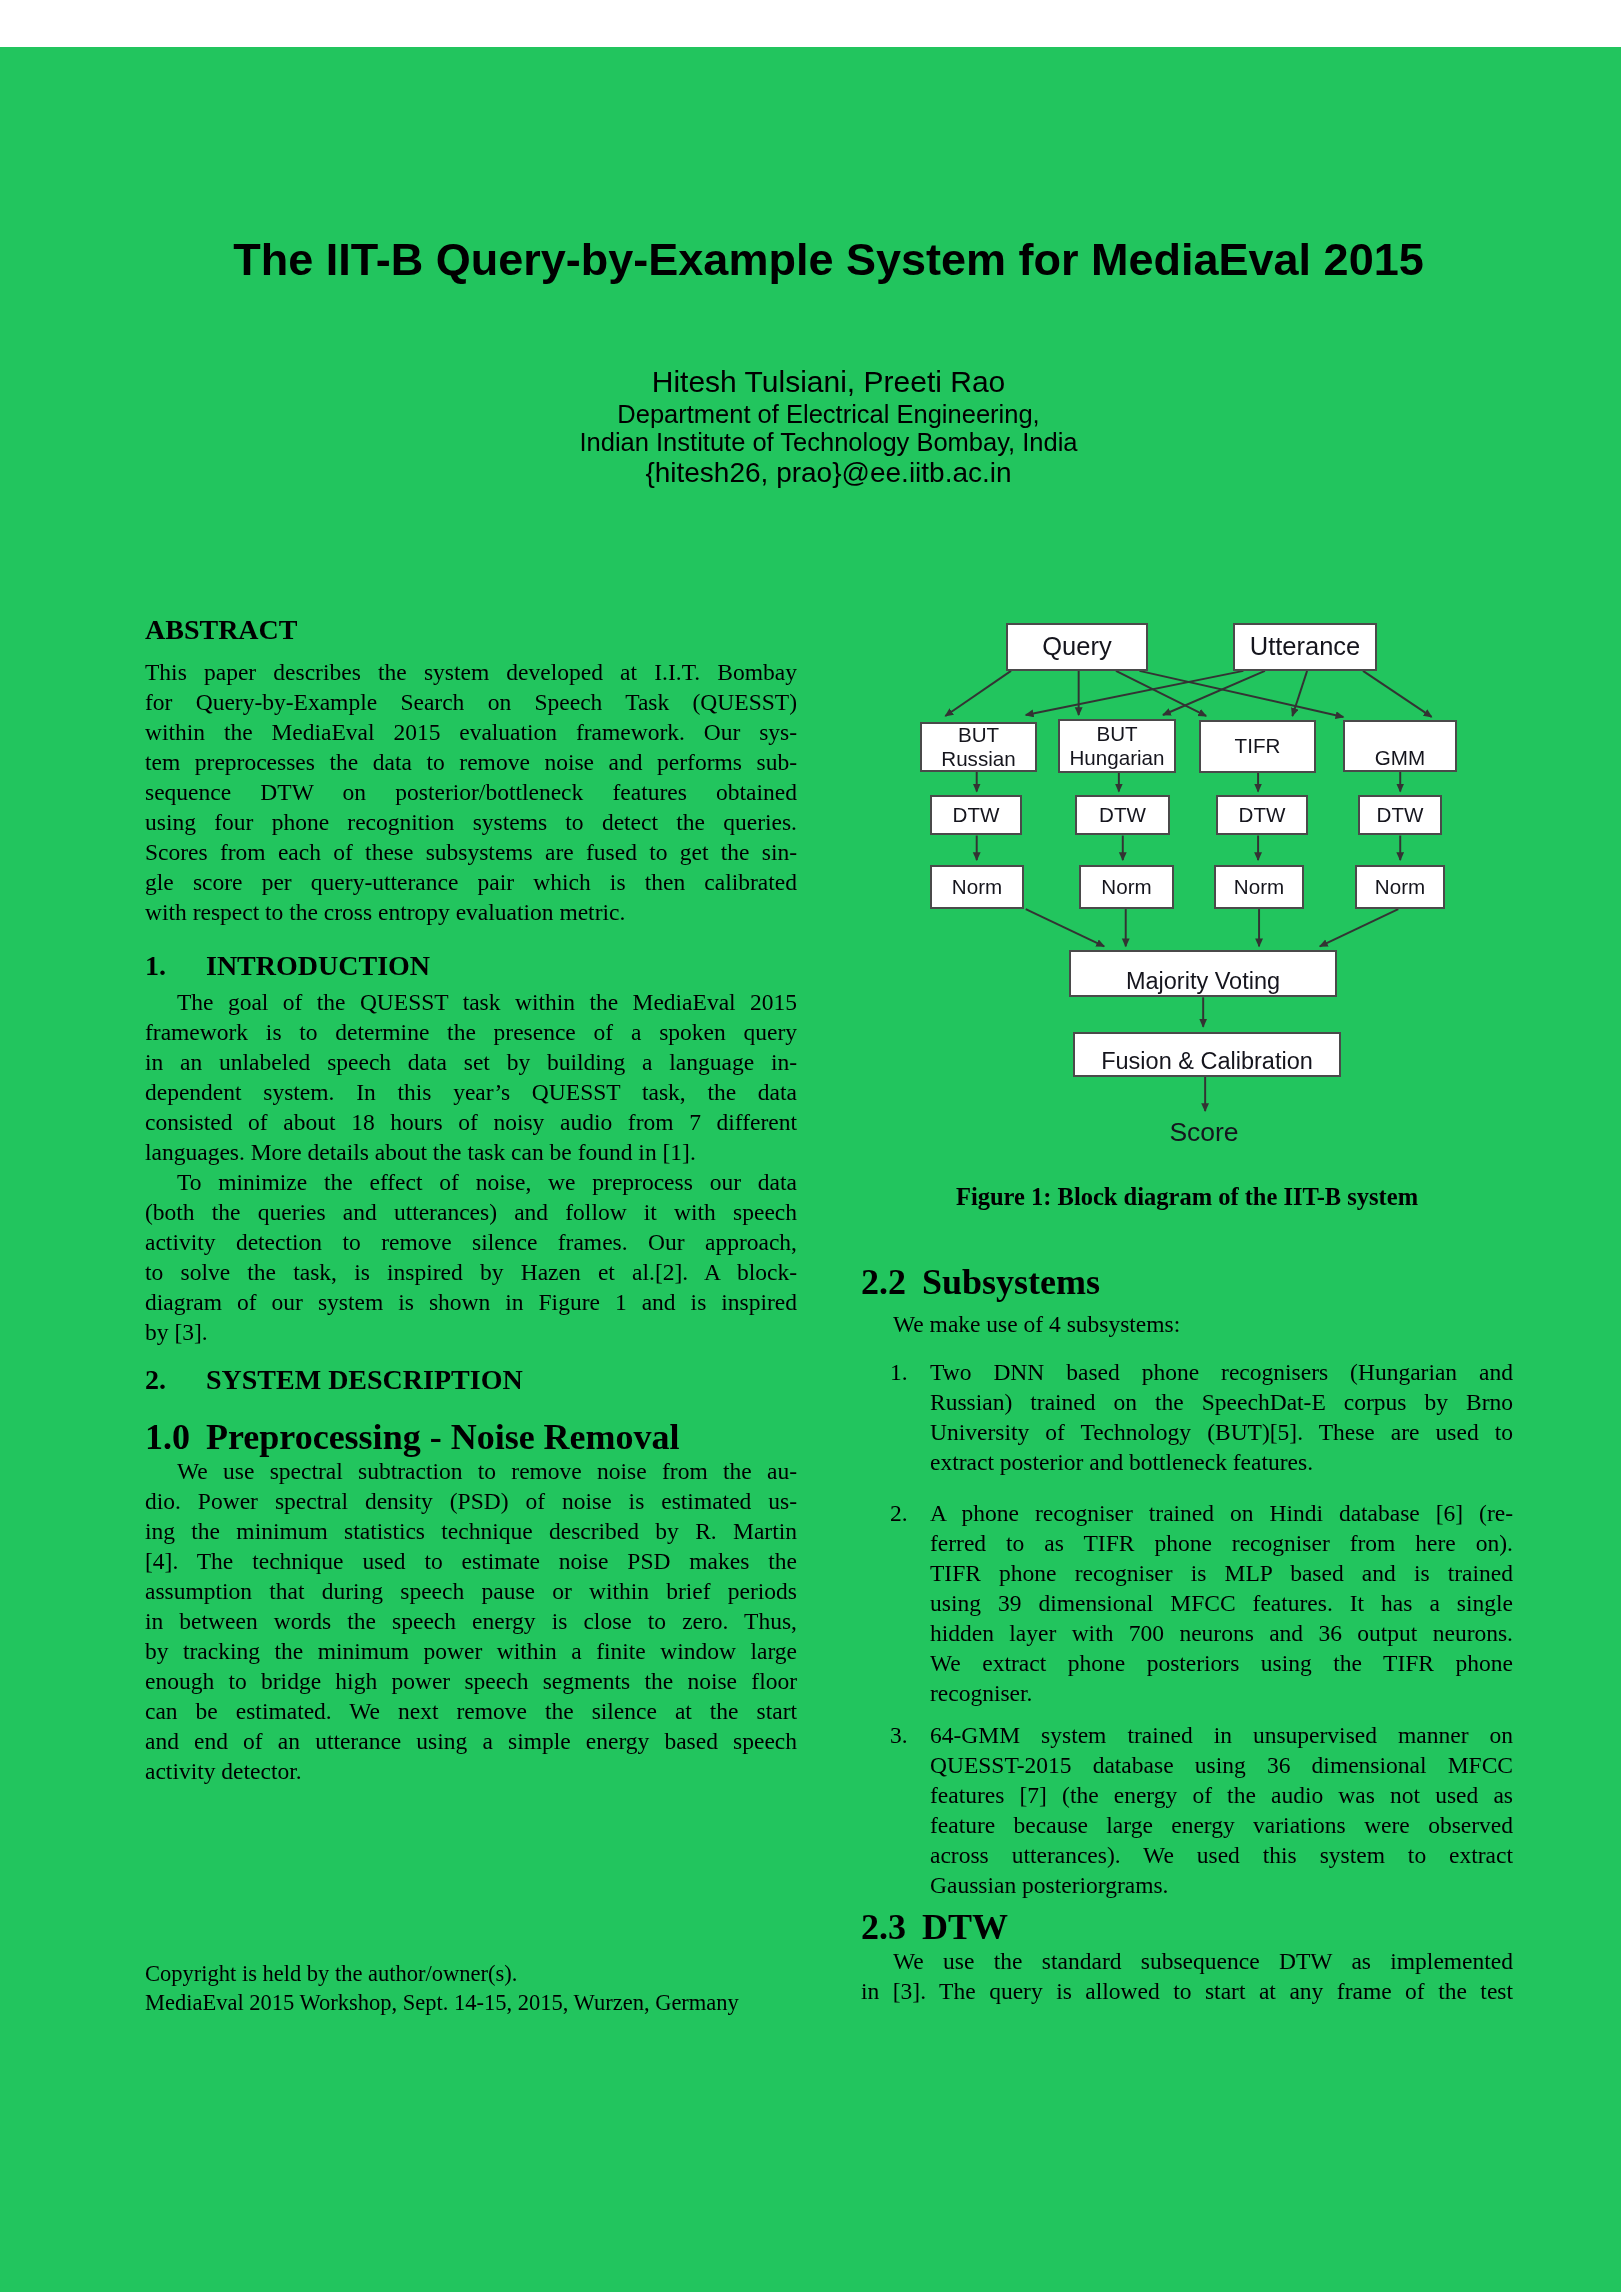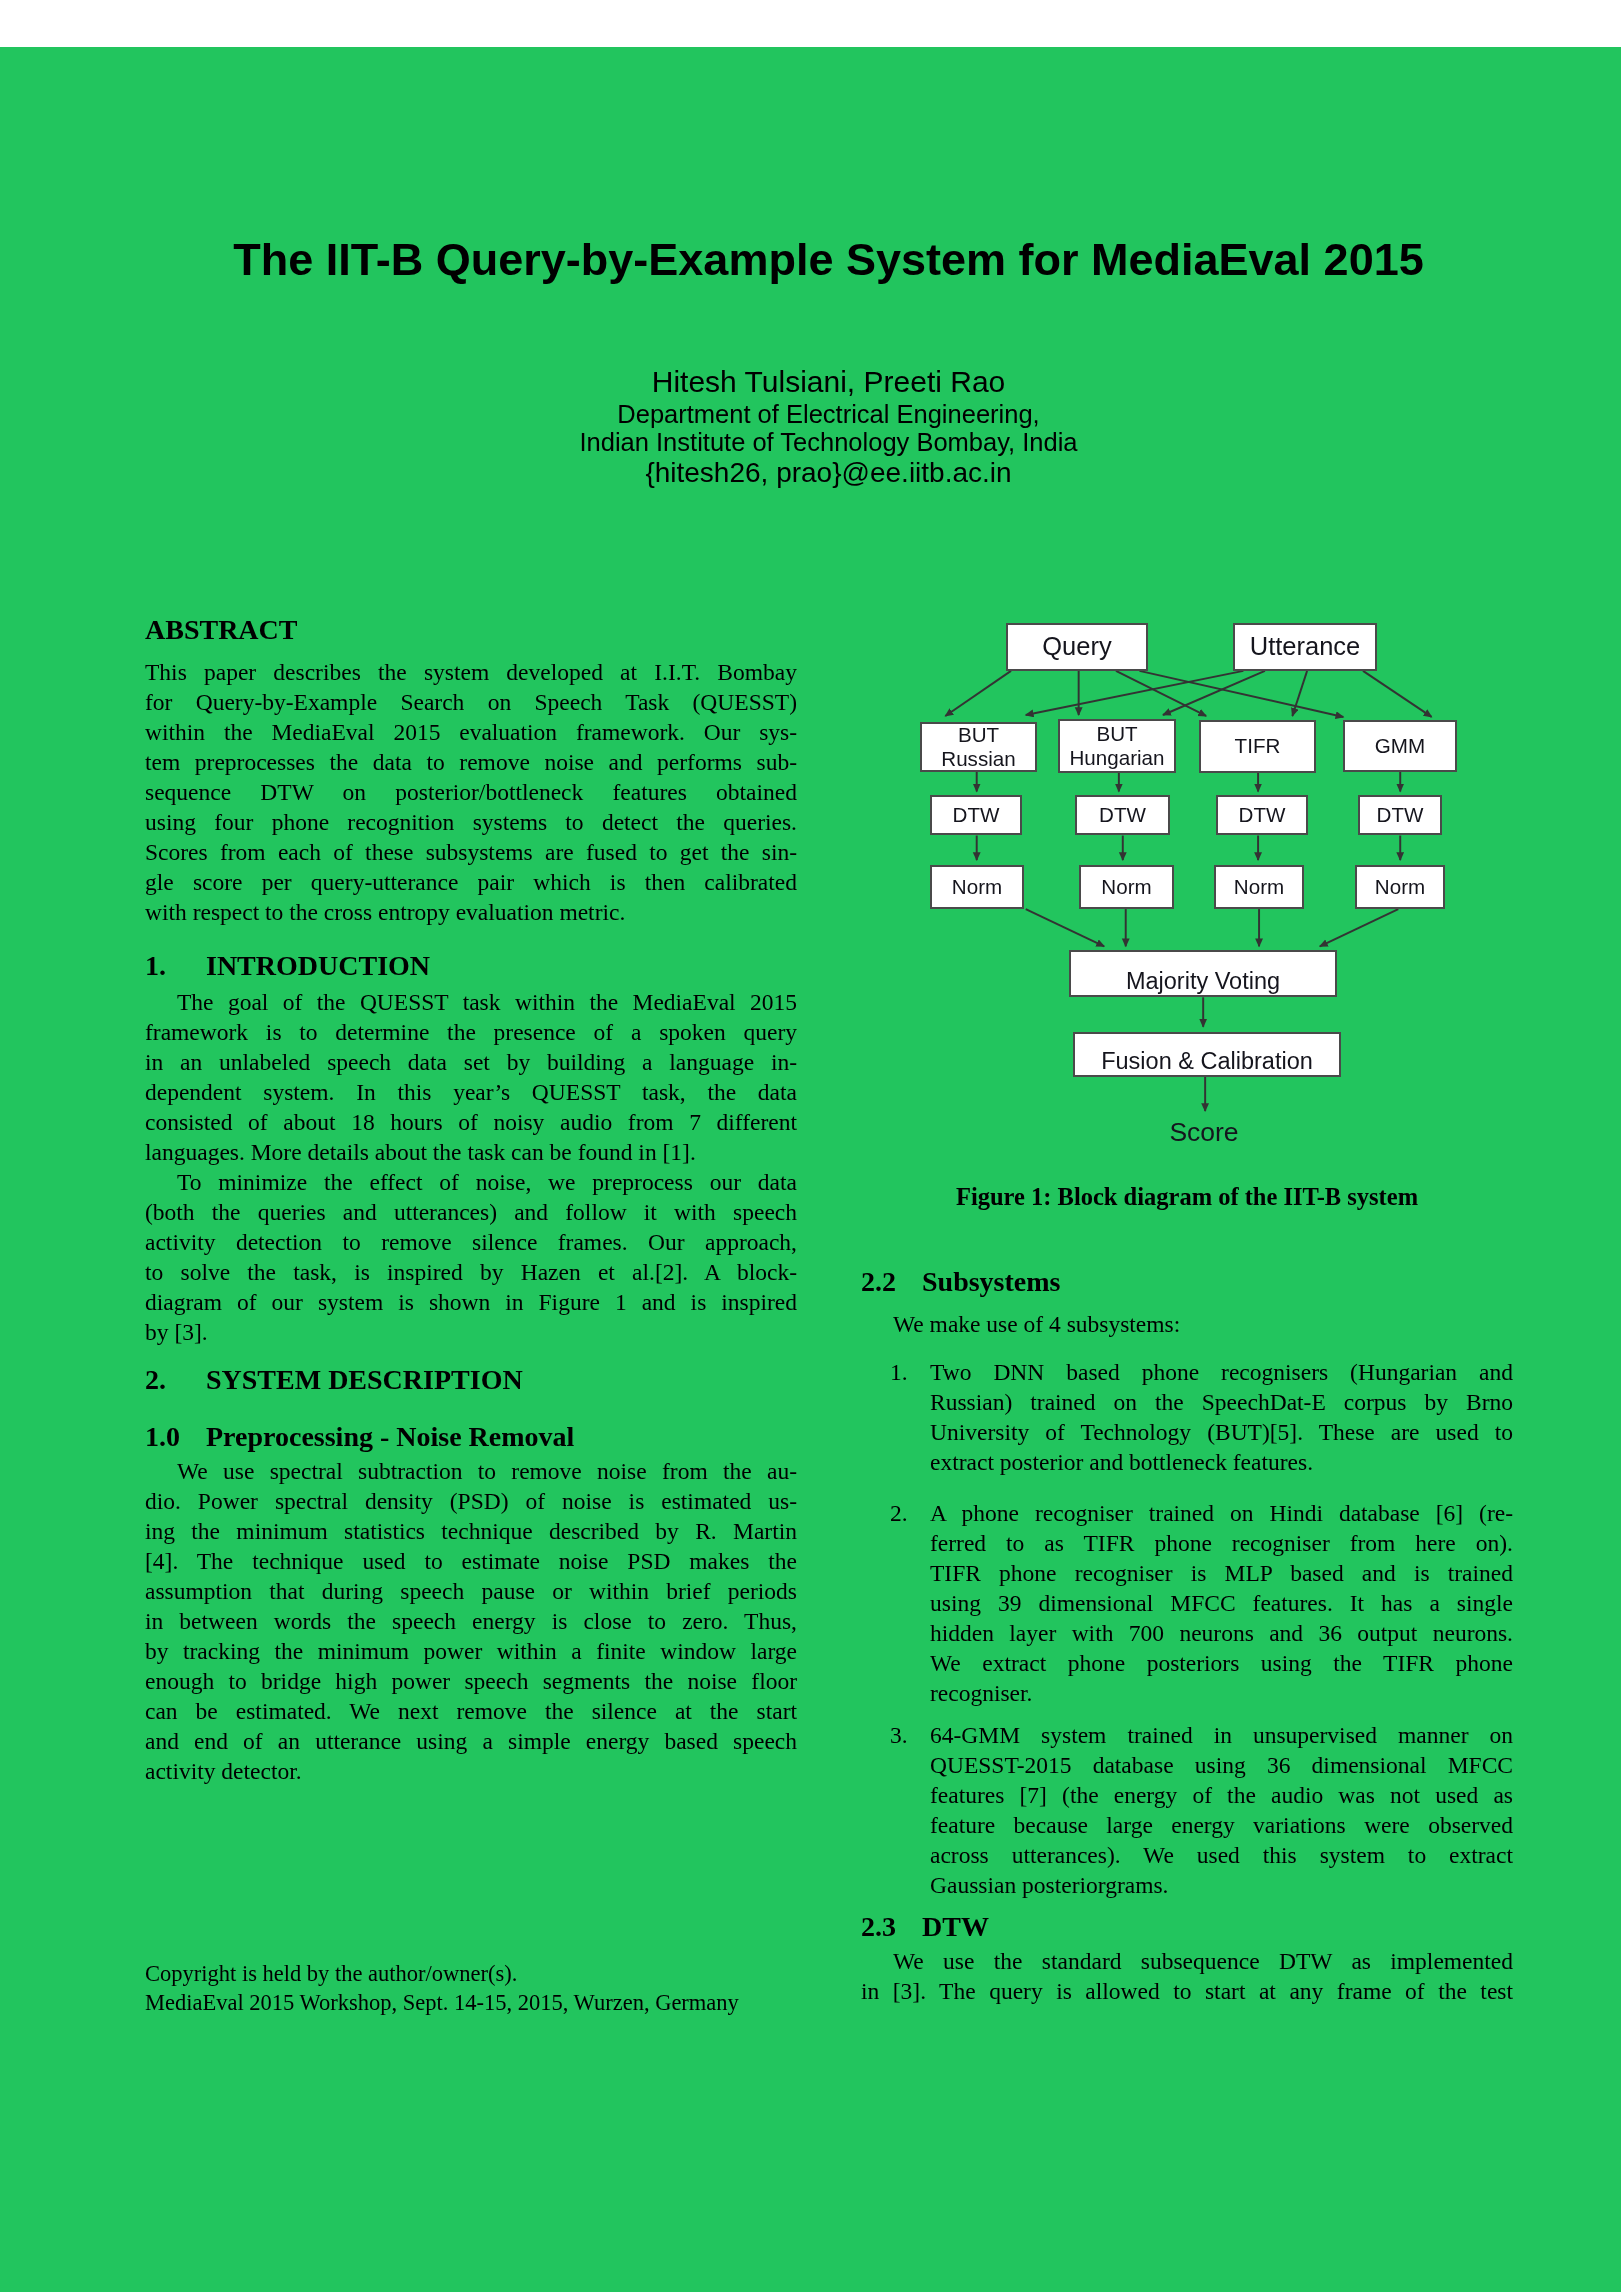--- a/index.html
+++ b/index.html
@@ -21,21 +21,21 @@
   .author-dept  { font-size:25.5px; line-height:28px; }
   .author-inst  { font-size:25.5px; line-height:28px; }
   .author-email { font-size:28px; line-height:34px; }
   
   .col-left  { position:absolute; left:145px; top:566px; width:652px; }
   .col-right { position:absolute; left:861px; top:1218px; width:652px; }
   .h1 {
     font-weight:bold; font-size:28px; line-height:36px; white-space:nowrap;
   }
   .h2 {
-    font-weight:bold; font-size:28px; line-height:34px; white-space:nowrap;
+    font-weight:bold; font-size:36px; line-height:34px; white-space:nowrap;
   }
   .h-num { display:inline-block; min-width:61px; }
   .h-abs { font-weight:bold; font-size:28px; line-height:33px; }
   .para { font-size:23.5px; }
   .tline { text-align:justify; text-align-last:justify; line-height:30px; }
   .p-end .tline:last-child { text-align-last:left; }
   .indent-first .tline:first-child { text-indent:32px; }
   
   .list-item { position:relative; }
   .li-num {
@@ -200,21 +200,21 @@
       <span>BUT</span>
       <span>Russian</span>
     </div>
     <div class="fbox fbox-sub" style="left:197px; top:105px; width:118px; height:54px;">
       <span>BUT</span>
       <span>Hungarian</span>
     </div>
     <div class="fbox fbox-sub" style="left:338px; top:106px; width:117px; height:53px;">
       <span>TIFR</span>
     </div>
-    <div class="fbox fbox-sub" style="left:482px; top:106px; width:114px; height:52px;">
+    <div class="fbox fbox-sub" style="left:482px; top:106px; width:114px; height:52px;justify-content:flex-end;">
       <span>GMM</span>
     </div>
 
     <div class="fbox fbox-sm" style="left:69px;  top:181px; width:92px; height:40px;">
       <span>DTW</span>
     </div>
     <div class="fbox fbox-sm" style="left:214px; top:181px; width:95px; height:40px;">
       <span>DTW</span>
     </div>
     <div class="fbox fbox-sm" style="left:355px; top:181px; width:92px; height:40px;">

